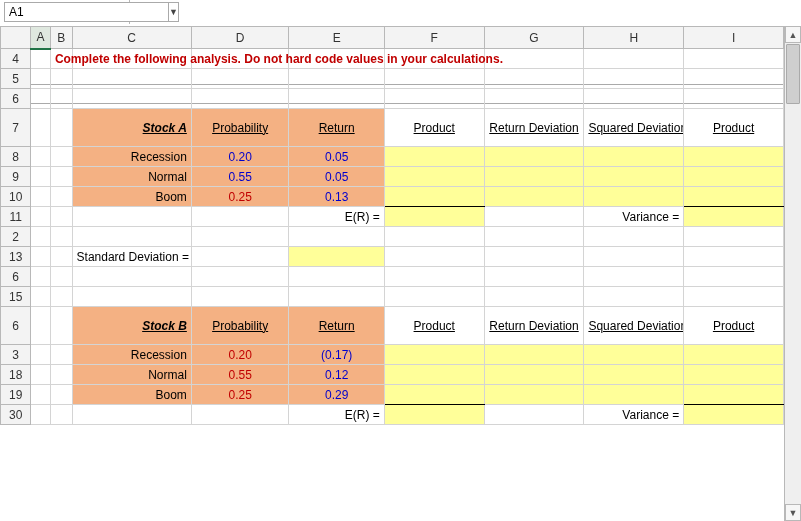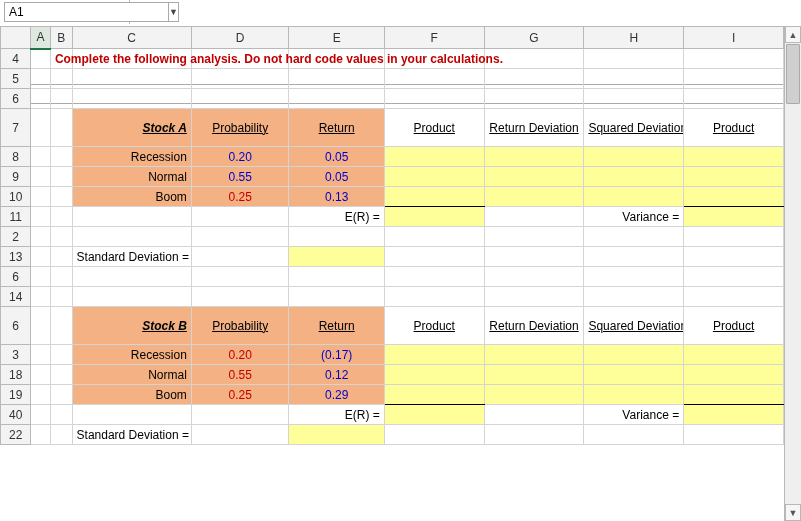--- a/index.html
+++ b/index.html
@@ -309,21 +309,21 @@
               <td></td>
               <td></td>
               <td></td>
               <td></td>
               <td></td>
               <td></td>
               <td></td>
             </tr>
 
           <tr>
-              <th class="rownum">14</th>
+              <th class="rownum">15</th>
               <td></td>
               <td></td>
               <td></td>
               <td></td>
               <td></td>
               <td></td>
               <td></td>
               <td></td>
               <td></td>
             </tr>
@@ -374,47 +374,33 @@
             <td class="peach al-r"><span>Boom</span></td>
             <td class="peach al-c red"><span>0.25</span></td>
             <td class="peach al-c blue"><span>0.29</span></td>
             <td class="yellow bb"></td>
             <td class="yellow"></td>
             <td class="yellow"></td>
             <td class="yellow bb"></td>
           </tr>
 
           <tr>
-            <th class="rownum">40</th>
+            <th class="rownum">30</th>
             <td></td>
               <td></td>
               <td></td>
               <td></td>
             <td class="al-r"><span>E(R) =</span></td>
             <td class="yellow"></td>
             <td></td>
             <td class="al-r"><span>Variance =</span></td>
             <td class="yellow"></td>
           </tr>
 
 
-          <tr>
-            <th class="rownum">22</th>
-            <td></td>
-              <td></td>
-            <td class="nowrap-over">
-                <span>Standard Deviation =</span>
-              </td>
-            <td></td>
-            <td class="yellow"></td>
-            <td></td>
-              <td></td>
-              <td></td>
-              <td></td>
-          </tr>
 
         </tbody>
       </table>
     </div>
 
     <div class="vscroll">
       <div class="vs-btn vs-top">▲</div>
       <div class="vs-thumb"></div>
       <div class="vs-btn vs-bot">▼</div>
     </div>

